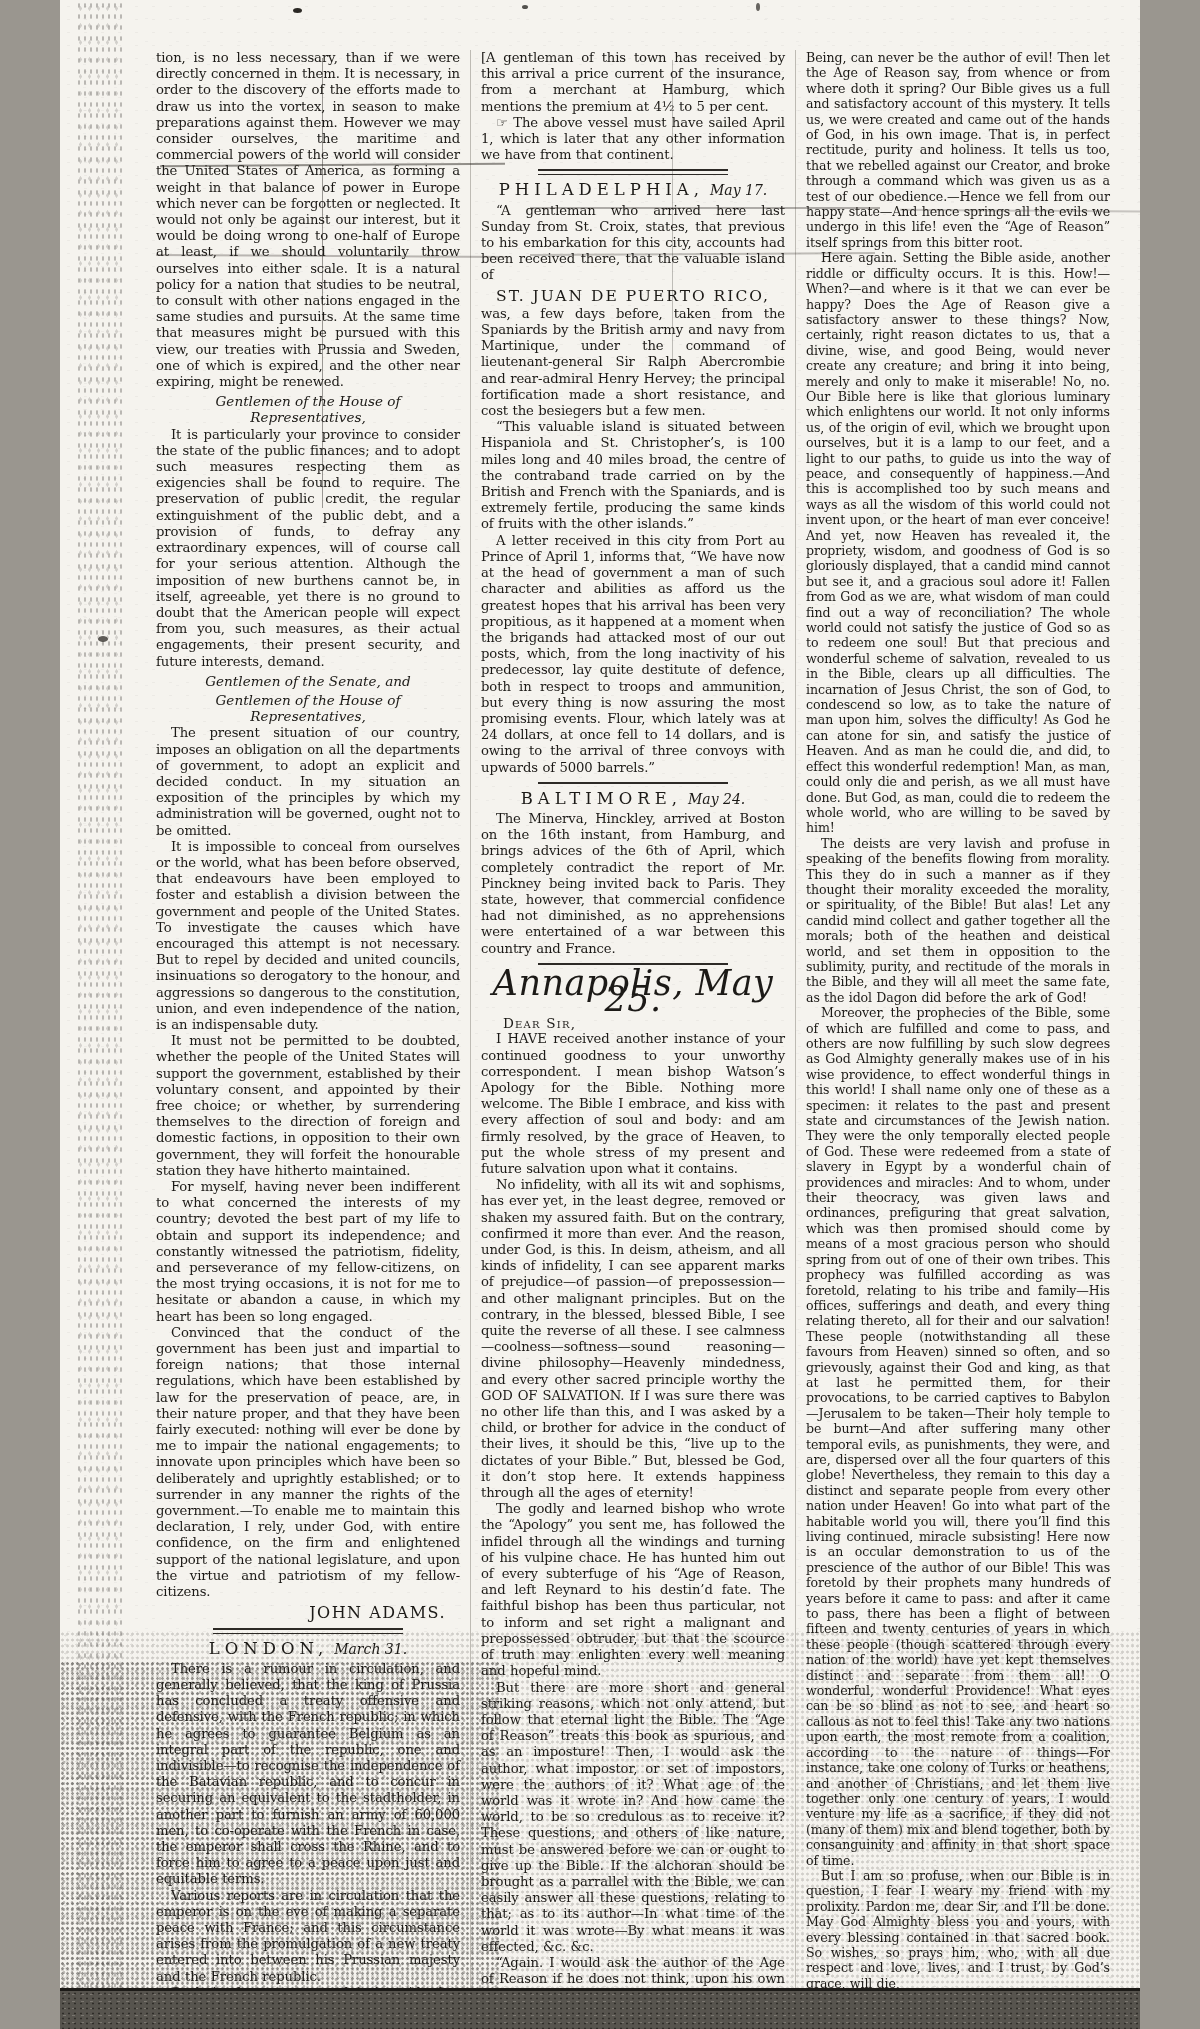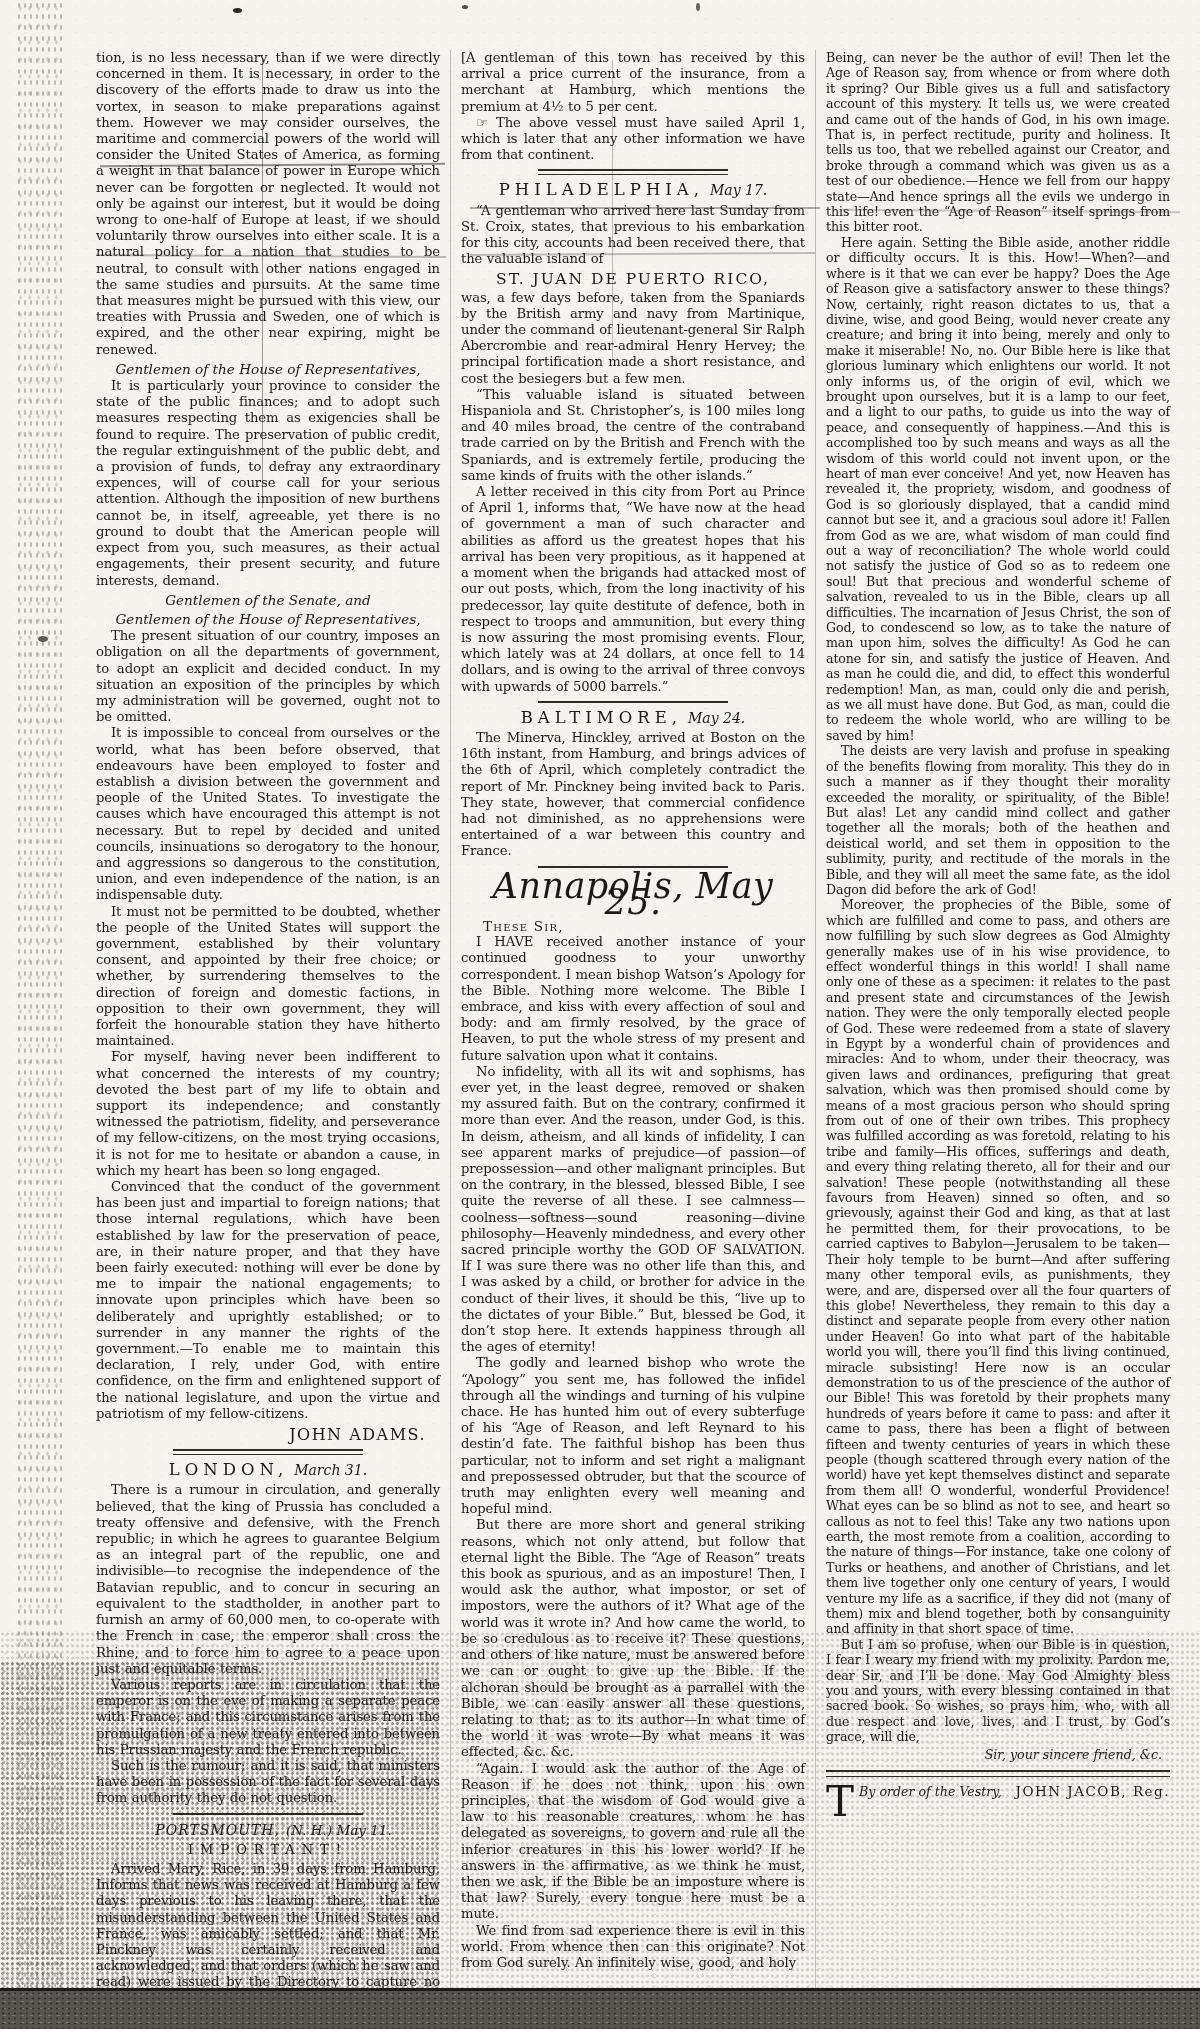--- a/index.html
+++ b/index.html
@@ -1,16 +1,16 @@
 <!DOCTYPE html>
 <html><head>
 <meta charset="utf-8">
 <style>
   html,body{margin:0;padding:0;background:#9a968f;}
-  .page{position:relative;width:1200px;height:2029px;margin:0 auto;overflow:hidden;
+  .page{position:relative;width:1080px;height:2029px;margin:0 auto;overflow:hidden;
     background-color:#f5f3ee;
     background-image:
       radial-gradient(rgba(60,55,48,0.05) 1px, transparent 1.3px),
       radial-gradient(rgba(60,55,48,0.04) 1px, transparent 1.2px);
     background-size:17px 13px,31px 23px;background-position:0 0,9px 7px;
     font-family:"DejaVu Serif","Liberation Serif",serif;color:#1c1a17;}
   .columns{position:absolute;left:86px;top:50px;right:20px;display:flex;}
   .col{flex:1 1 0;padding:0 10px;font-size:13.2px;line-height:16.2px;}
   .col+.col{border-left:1px solid rgba(90,82,72,0.35);}
   .col3{font-size:12.6px;line-height:15.4px;}
@@ -99,21 +99,21 @@
       <p class="p">“A gentleman who arrived here last Sunday from St. Croix, states, that previous to his embarkation for this city, accounts had been received there, that the valuable island of</p>
       <p class="subhead-caps">ST. JUAN DE PUERTO RICO,</p>
       <p class="p ni">was, a few days before, taken from the Spaniards by the British army and navy from Martinique, under the command of lieutenant-general Sir Ralph Abercrombie and rear-admiral Henry Hervey; the principal fortification made a short resistance, and cost the besiegers but a few men.</p>
       <p class="p">“This valuable island is situated between Hispaniola and St. Christopher’s, is 100 miles long and 40 miles broad, the centre of the contraband trade carried on by the British and French with the Spaniards, and is extremely fertile, producing the same kinds of fruits with the other islands.”</p>
       <p class="p">A letter received in this city from Port au Prince of April 1, informs that, “We have now at the head of government a man of such character and abilities as afford us the greatest hopes that his arrival has been very propitious, as it happened at a moment when the brigands had attacked most of our out posts, which, from the long inactivity of his predecessor, lay quite destitute of defence, both in respect to troops and ammunition, but every thing is now assuring the most promising events. Flour, which lately was at 24 dollars, at once fell to 14 dollars, and is owing to the arrival of three convoys with upwards of 5000 barrels.”</p>
       <div class="divider"></div>
       <p class="dateline"><span class="caps">BALTIMORE,</span><span class="date">May 24.</span></p>
       <p class="p">The Minerva, Hinckley, arrived at Boston on the 16th instant, from Hamburg, and brings advices of the 6th of April, which completely contradict the report of Mr. Pinckney being invited back to Paris. They state, however, that commercial confidence had not diminished, as no apprehensions were entertained of a war between this country and France.</p>
       <div class="divider"></div>
       <p class="annapolis">Annapolis, May 25.</p>
-      <p class="salutation">These Sir,</p>
+      <p class="salutation">Dear Sir,</p>
       <p class="p">I HAVE received another instance of your continued goodness to your unworthy correspondent. I mean bishop Watson’s Apology for the Bible. Nothing more welcome. The Bible I embrace, and kiss with every affection of soul and body: and am firmly resolved, by the grace of Heaven, to put the whole stress of my present and future salvation upon what it contains.</p>
       <p class="p">No infidelity, with all its wit and sophisms, has ever yet, in the least degree, removed or shaken my assured faith. But on the contrary, confirmed it more than ever. And the reason, under God, is this. In deism, atheism, and all kinds of infidelity, I can see apparent marks of prejudice—of passion—of prepossession—and other malignant principles. But on the contrary, in the blessed, blessed Bible, I see quite the reverse of all these. I see calmness—coolness—softness—sound reasoning—divine philosophy—Heavenly mindedness, and every other sacred principle worthy the GOD OF SALVATION. If I was sure there was no other life than this, and I was asked by a child, or brother for advice in the conduct of their lives, it should be this, “live up to the dictates of your Bible.” But, blessed be God, it don’t stop here. It extends happiness through all the ages of eternity!</p>
       <p class="p">The godly and learned bishop who wrote the “Apology” you sent me, has followed the infidel through all the windings and turning of his vulpine chace. He has hunted him out of every subterfuge of his “Age of Reason, and left Reynard to his destin’d fate. The faithful bishop has been thus particular, not to inform and set right a malignant and prepossessed obtruder, but that the scource of truth may enlighten every well meaning and hopeful mind.</p>
       <p class="p">But there are more short and general striking reasons, which not only attend, but follow that eternal light the Bible. The “Age of Reason” treats this book as spurious, and as an imposture! Then, I would ask the author, what impostor, or set of impostors, were the authors of it? What age of the world was it wrote in? And how came the world, to be so credulous as to receive it? These questions, and others of like nature, must be answered before we can or ought to give up the Bible. If the alchoran should be brought as a parrallel with the Bible, we can easily answer all these questions, relating to that; as to its author—In what time of the world it was wrote—By what means it was effected, &amp;c. &amp;c.</p>
       <p class="p">“Again. I would ask the author of the Age of Reason if he does not think, upon his own principles, that the wisdom of God would give a law to his reasonable creatures, whom he has delegated as sovereigns, to govern and rule all the inferior creatures in this his lower world? If he answers in the affirmative, as we think he must, then we ask, if the Bible be an imposture where is that law? Surely, every tongue here must be a mute.</p>
       <p class="p">We find from sad experience there is evil in this world. From whence then can this originate? Not from God surely. An infinitely wise, good, and holy</p>
     </div>
 
     <div class="col col3">
       <p class="p ni">Being, can never be the author of evil! Then let the Age of Reason say, from whence or from where doth it spring? Our Bible gives us a full and satisfactory account of this mystery. It tells us, we were created and came out of the hands of God, in his own image. That is, in perfect rectitude, purity and holiness. It tells us too, that we rebelled against our Creator, and broke through a command which was given us as a test of our obedience.—Hence we fell from our happy state—And hence springs all the evils we undergo in this life! even the “Age of Reason” itself springs from this bitter root.</p>

